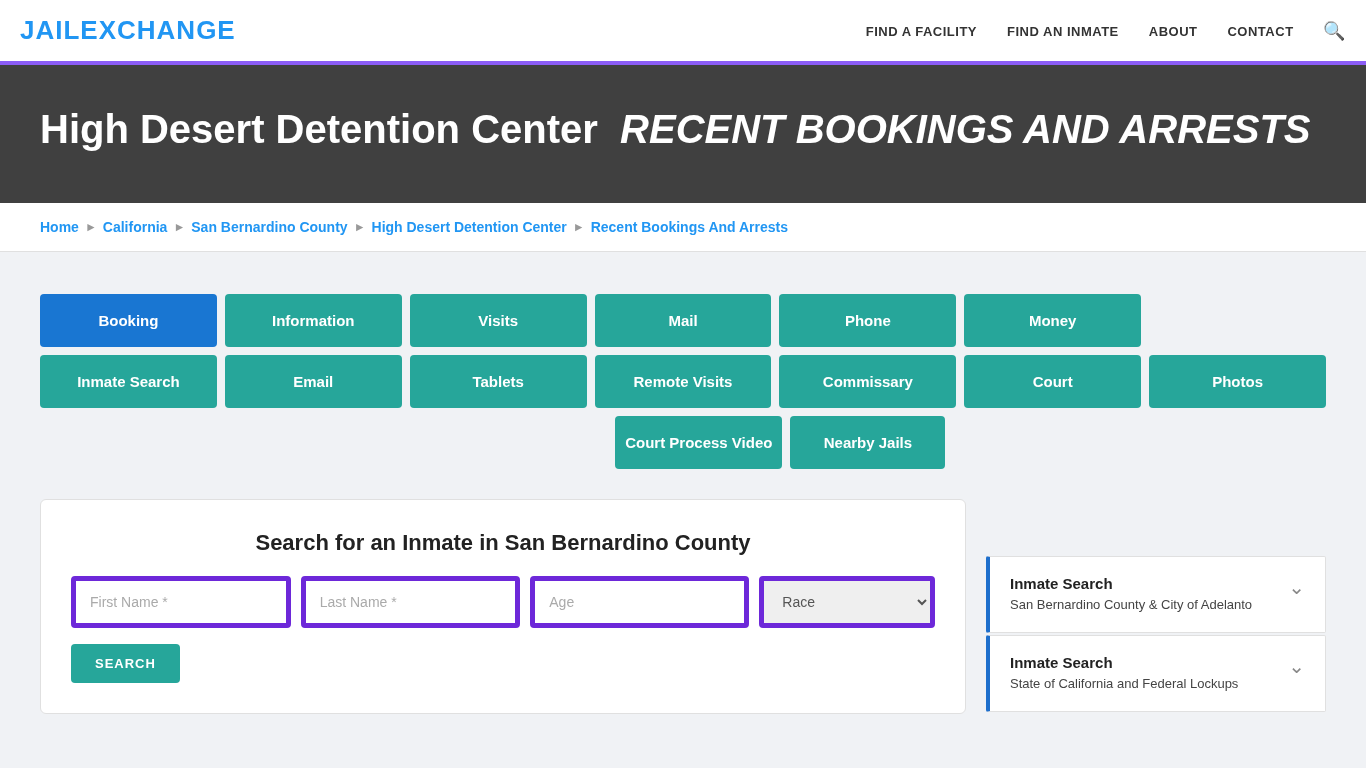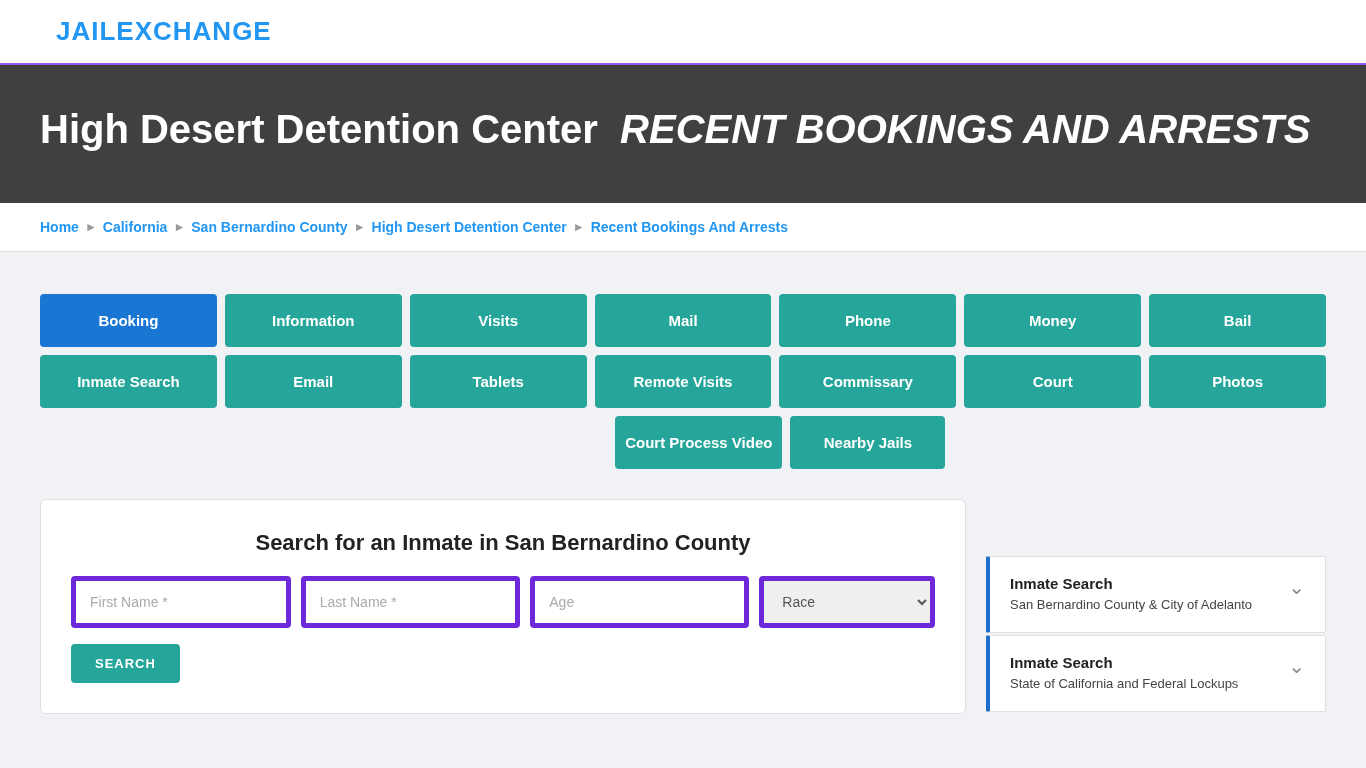--- a/index.html
+++ b/index.html
@@ -1,25 +1,25 @@
 <!DOCTYPE html>
 <html><head>
   <meta charset="utf-8">
   <style>
     * { box-sizing: border-box; margin: 0; padding: 0; }
     body { font-family: Arial, sans-serif; background: #f0f2f5; }
 
     
     .navbar {
       background: #fff;
-      border-bottom: 2px solid #8b5cf6;
+      border-bottom: 4px solid #8b5cf6;
       display: flex;
       align-items: center;
       justify-content: space-between;
-      padding: 0 56px;
+      padding: 0 20px;
       height: 65px;
     }
     .logo {
       font-size: 26px;
       font-weight: 900;
       letter-spacing: 1px;
       color: #1a1a1a;
     }
     .logo span {
       color: #2196f3;
@@ -201,20 +201,29 @@
       flex-shrink: 0;
     }
   </style>
 </head>
 <body>
 
 <nav class="navbar">
   <div class="logo">
     <span>JAIL</span><span style="color:#2196f3">EXCHANGE</span>
   </div>
+  <ul class="nav-links">
+    <li><a href="#">FIND A FACILITY</a></li>
+    <li><a href="#">FIND AN INMATE</a></li>
+    <li><a href="#">ABOUT</a></li>
+    <li><a href="#">CONTACT</a></li>
+    <li>
+      <span class="nav-search">🔍</span>
+    </li>
+  </ul>
 </nav>
 
 <div class="hero">
   <h1>
     <span>High Desert Detention Center</span>
     &nbsp;<em>RECENT BOOKINGS AND ARRESTS</em>
   </h1>
 </div>
 
 <div class="breadcrumb-section">
@@ -233,21 +242,20 @@
 
 <div class="main">
 
   <div class="btn-grid">
     <button class="nav-btn active">Booking</button>
     <button class="nav-btn">Information</button>
     <button class="nav-btn">Visits</button>
     <button class="nav-btn">Mail</button>
     <button class="nav-btn">Phone</button>
     <button class="nav-btn">Money</button>
-    <button class="nav-btn">Bail</button>
   </div>
 
   <div class="btn-grid-row2">
     <button class="nav-btn">Inmate Search</button>
     <button class="nav-btn">Email</button>
     <button class="nav-btn">Tablets</button>
     <button class="nav-btn">Remote Visits</button>
     <button class="nav-btn">Commissary</button>
     <button class="nav-btn">Court</button>
     <button class="nav-btn">Photos</button>

